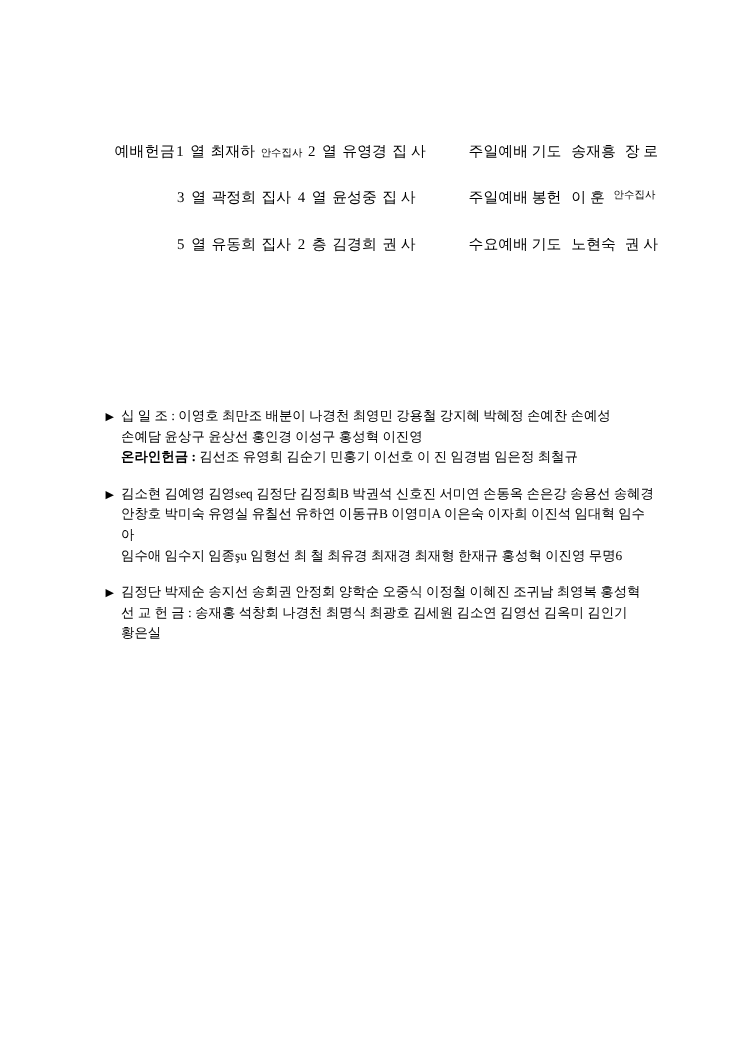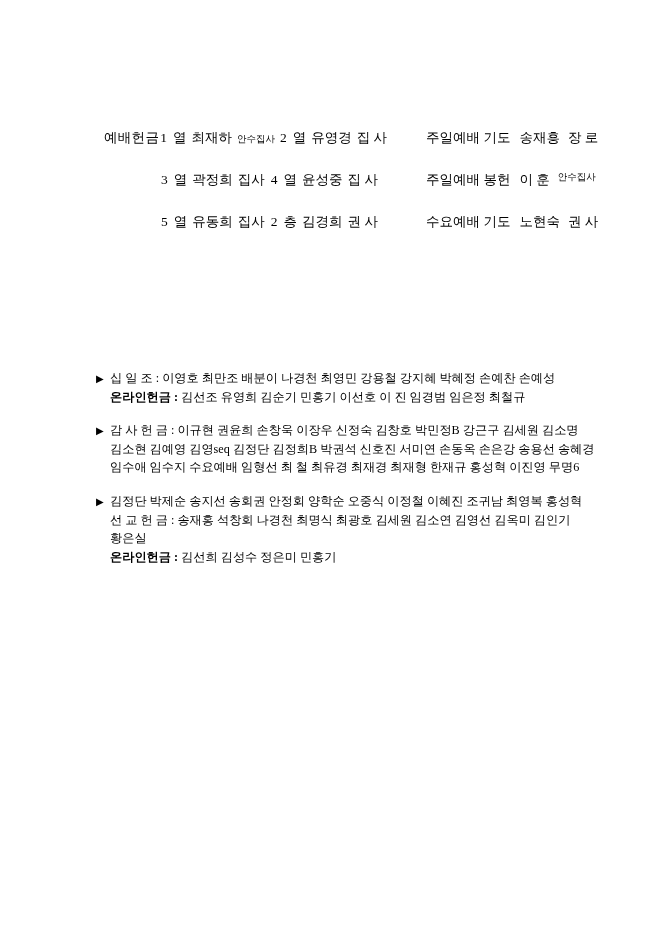--- a/index.html
+++ b/index.html
@@ -204,54 +204,48 @@
   <div class="sections">
 
     <div class="section">
       <div class="sec-head">
         <span class="bullet">▶</span>
         <div class="sec-body">
           <p>
             <span class="sec-title">십    일    조 :</span>
             <span class="names">이영호 최만조 배분이 나경천 최영민 강용철 강지혜 박혜정 손예찬 손예성</span>
           </p>
+          <p>손예담 윤상구 윤상선 홍인경 이성구 홍성혁 이진영</p>
           <p class="online-line">
             <span class="online-lbl">온라인헌금 :</span>
             <span class="names">김선조 유영희 김순기 민홍기 이선호 이   진 임경범 임은정 최철규</span>
           </p>
         </div>
       </div>
     </div>
 
     <div class="section">
       <div class="sec-head">
         <span class="bullet">▶</span>
         <div class="sec-body">
-          <p>
-            <span class="sec-title">감 사 헌 금 :</span>
-            <span class="names">이규현 권윤희 손창욱 이장우 신정숙 김창호 박민정B 강근구 김세원 김소명</span>
-          </p>
           <p>김소현 김예영 김영seq 김정단 김정희B 박권석 신호진 서미연 손동옥 손은강 송용선 송혜경</p>
-          <p>임수애 임수지 수요예배 임형선 최   철 최유경 최재경 최재형 한재규 홍성혁 이진영 무명6</p>
+          <p>안창호 박미숙 유영실 유칠선 유하연 이동규B 이영미A 이은숙 이자희 이진석 임대혁 임수아</p>
+          <p>임수애 임수지 임종şu 임형선 최   철 최유경 최재경 최재형 한재규 홍성혁 이진영 무명6</p>
         </div>
       </div>
     </div>
 
     <div class="section">
       <div class="sec-head">
         <span class="bullet">▶</span>
         <div class="sec-body">
           <p>김정단 박제순 송지선 송회권 안정회 양학순 오중식 이정철 이혜진 조귀남 최영복 홍성혁</p>
           <p>
             <span class="sec-title">선 교 헌 금 :</span>
             <span class="names">송재홍 석창회 나경천 최명식 최광호 김세원 김소연 김영선 김옥미 김인기</span>
           </p>
           <p>황은실</p>
-          <p class="online-line">
-            <span class="online-lbl">온라인헌금 :</span>
-            <span class="names">김선희 김성수 정은미 민홍기</span>
-          </p>
         </div>
       </div>
     </div>
 
   </div>
 </div>
 
 </body></html>

